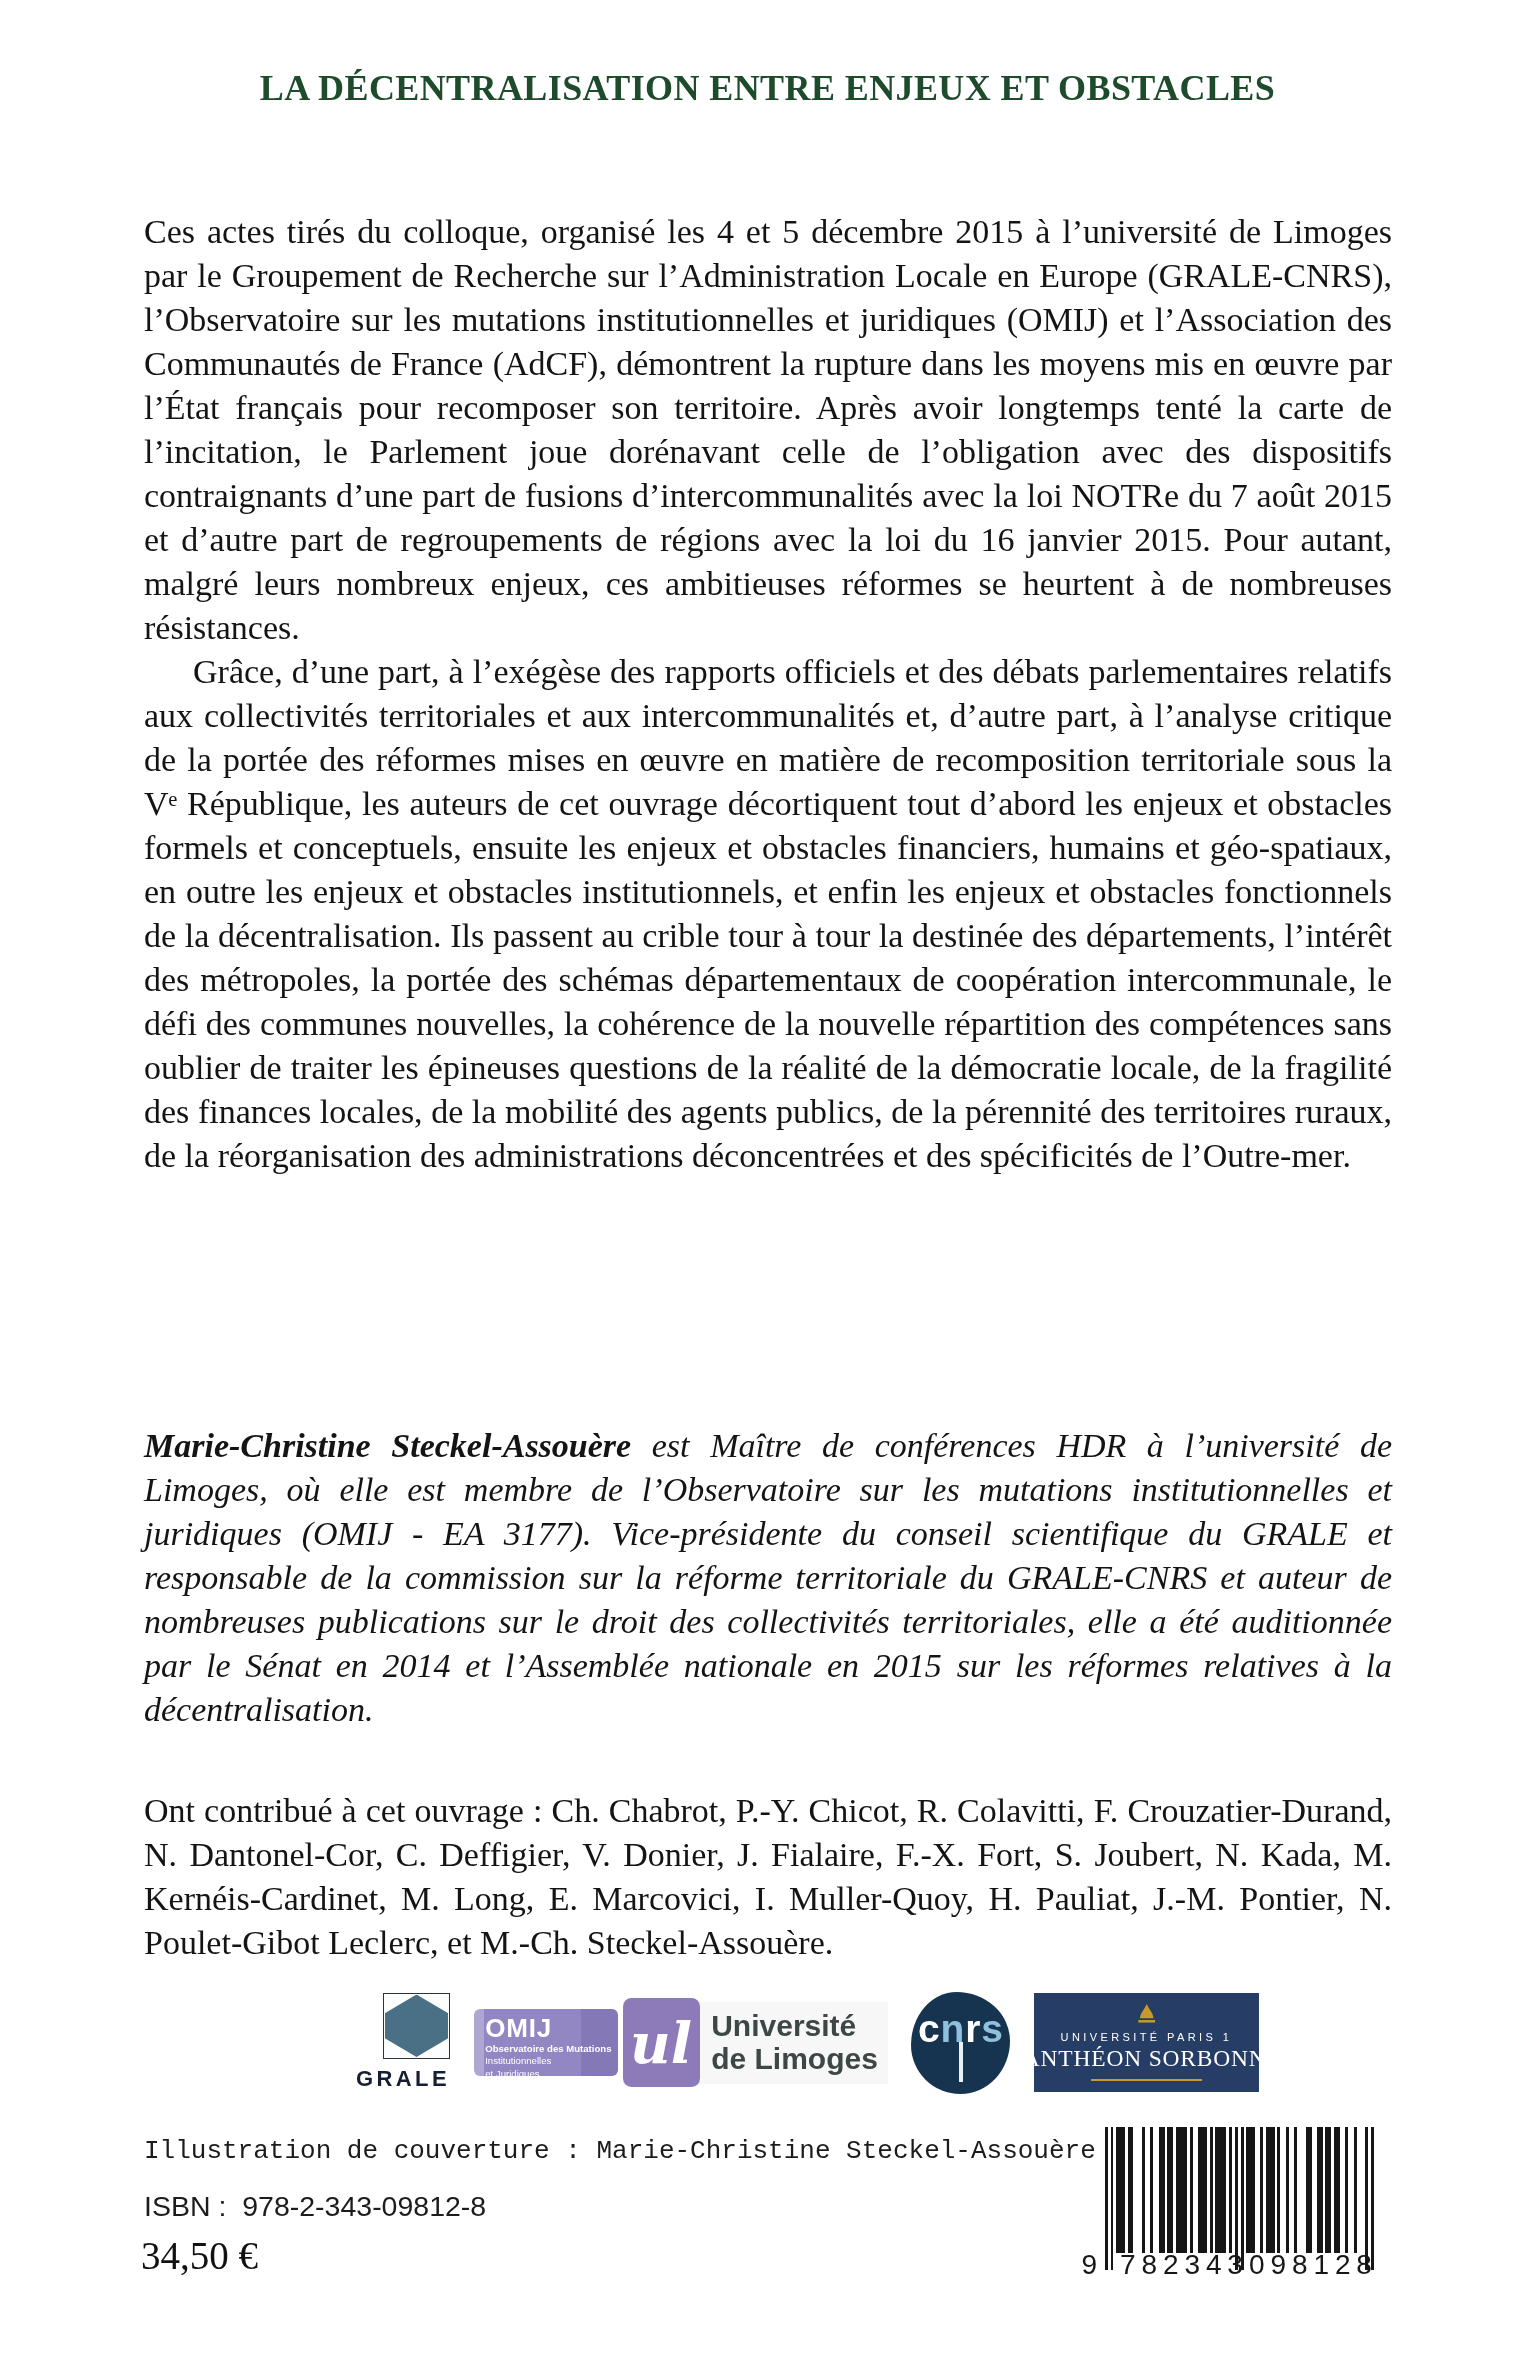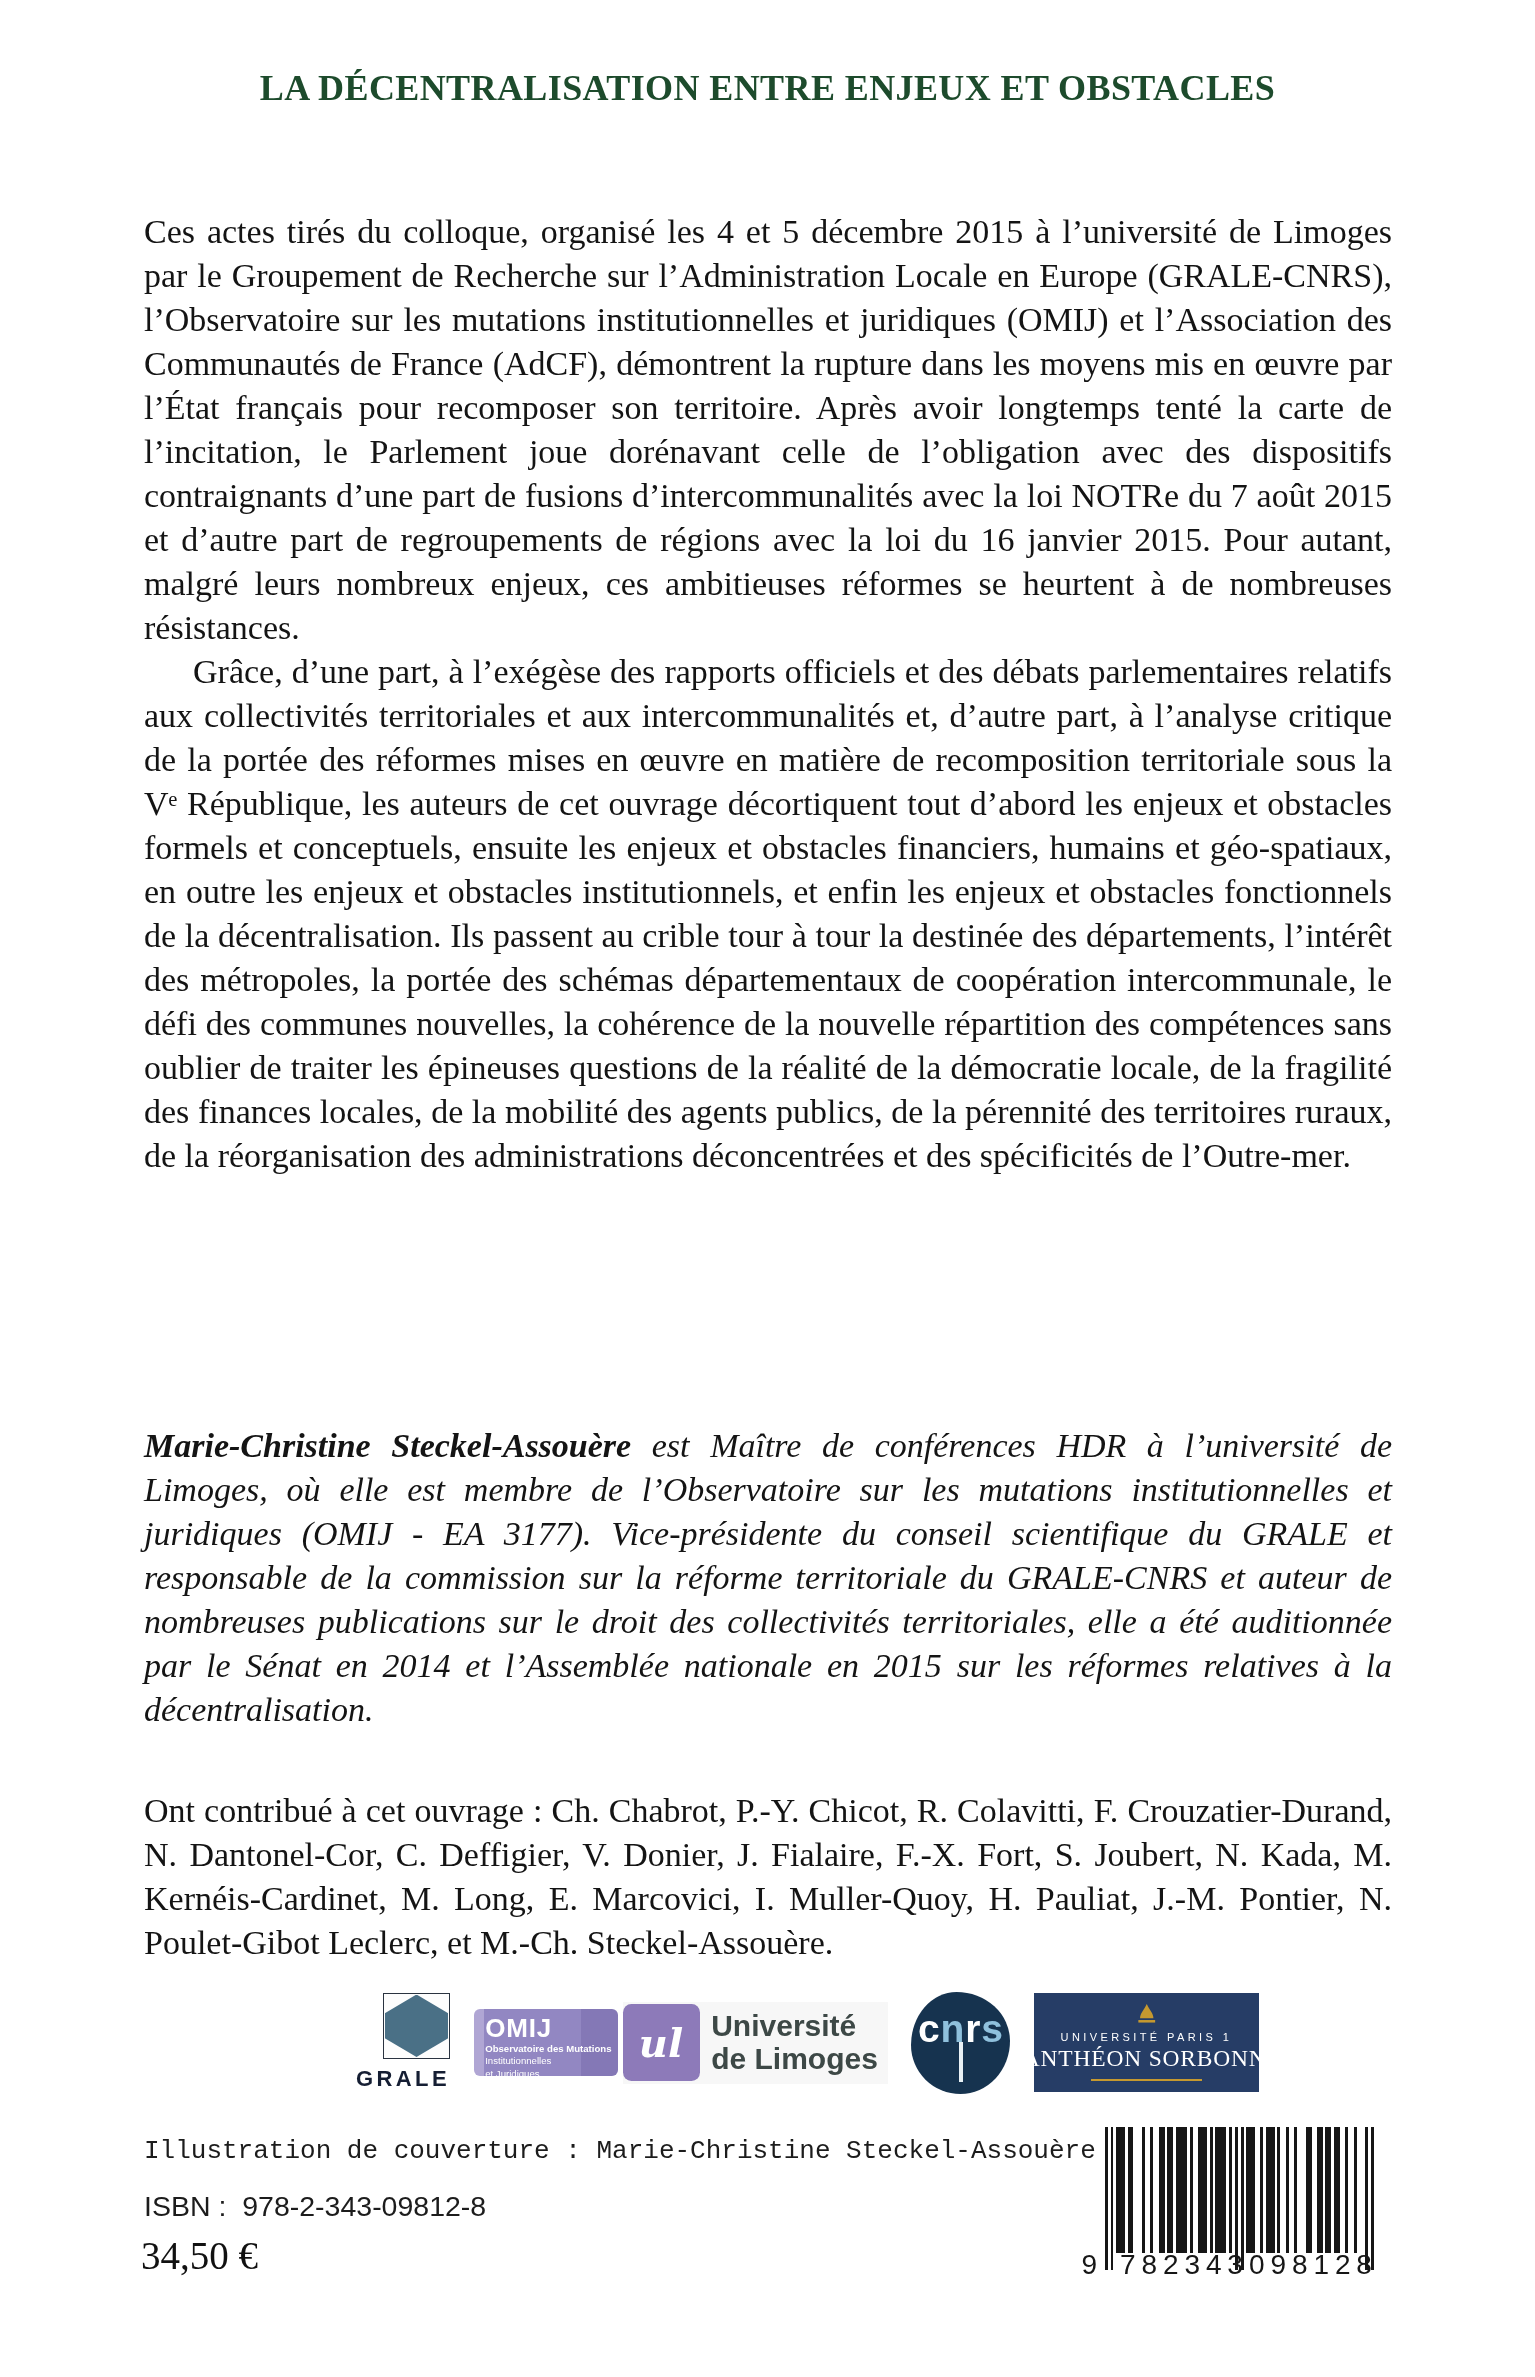--- a/index.html
+++ b/index.html
@@ -60,23 +60,23 @@
   .logo-omij{
     width:144px;height:67px;border-radius:6px;box-sizing:border-box;
     background:linear-gradient(90deg,#b0a6d4 0 10px,var(--omij-purple) 10px 74%,#8478b6 74%);
     color:#fff;font-family:"Liberation Sans",sans-serif;padding:5.9px 0 0 11.7px;
   }
   .omij-acronym{font-size:26px;font-weight:700;letter-spacing:0.8px;line-height:1;}
   .omij-sub{font-size:9.6px;line-height:1.3;}
   .omij-sub.first{margin-top:1.7px;font-weight:bold;}
   .logo-limoges{display:flex;align-items:center;background:#f7f7f7;height:82px;
     padding-right:10px;margin-left:-18.5px;}
-  .ul-square{width:77px;height:77px;background:var(--limoges-purple);border-radius:8.4px;
+  .ul-square{width:77px;height:89px;background:var(--limoges-purple);border-radius:8.4px;
     color:#fff;display:flex;align-items:center;justify-content:center;
-    font-family:"DejaVu Serif",serif;font-style:italic;font-weight:700;font-size:40px;line-height:1;}
+    font-family:"DejaVu Serif",serif;font-style:italic;font-weight:700;font-size:56px;line-height:1;}
   .limoges-text{margin-left:11.7px;font-family:"Liberation Sans",sans-serif;font-weight:700;
     font-size:30px;line-height:1.07;color:#3d4846;}
   .logo-cnrs{width:99px;height:102px;background:var(--cnrs-navy);position:relative;
     border-radius:46% 54% 50% 50% / 52% 48% 52% 48%;
     display:flex;justify-content:center;}
   .cnrs-text{margin-top:17px;font-family:"Liberation Sans",sans-serif;font-weight:700;
     font-size:39px;letter-spacing:0.8px;line-height:1;}
   .cnrs-c,.cnrs-r{color:#ffffff;}
   .cnrs-n,.cnrs-s{color:var(--cnrs-blue);}
   .cnrs-line{position:absolute;top:50px;left:48px;width:3.4px;height:40px;background:#e9f1f5;}

